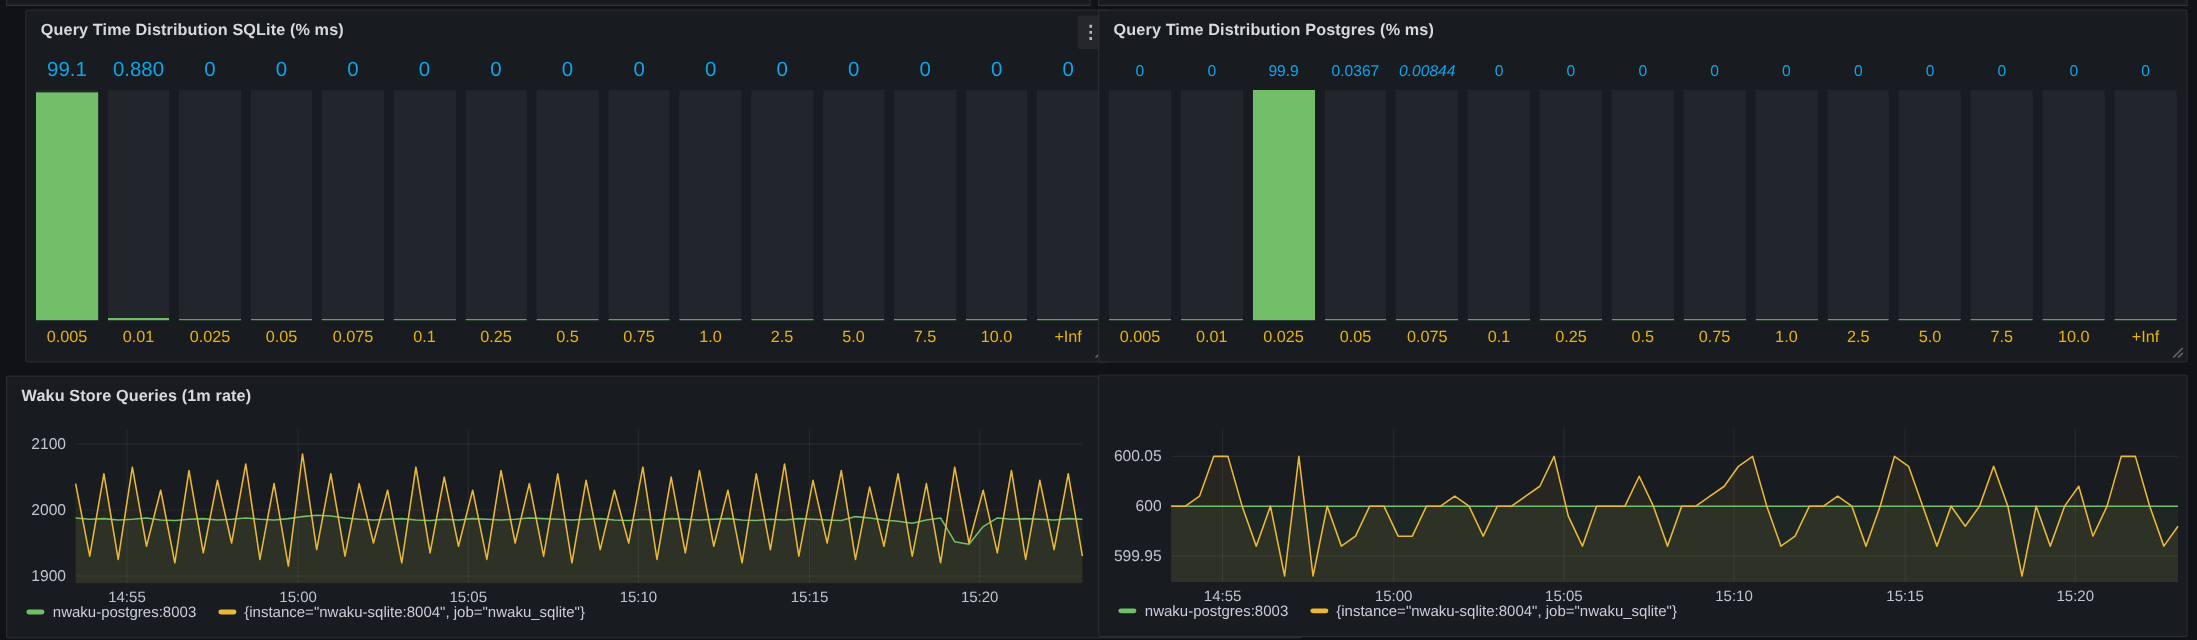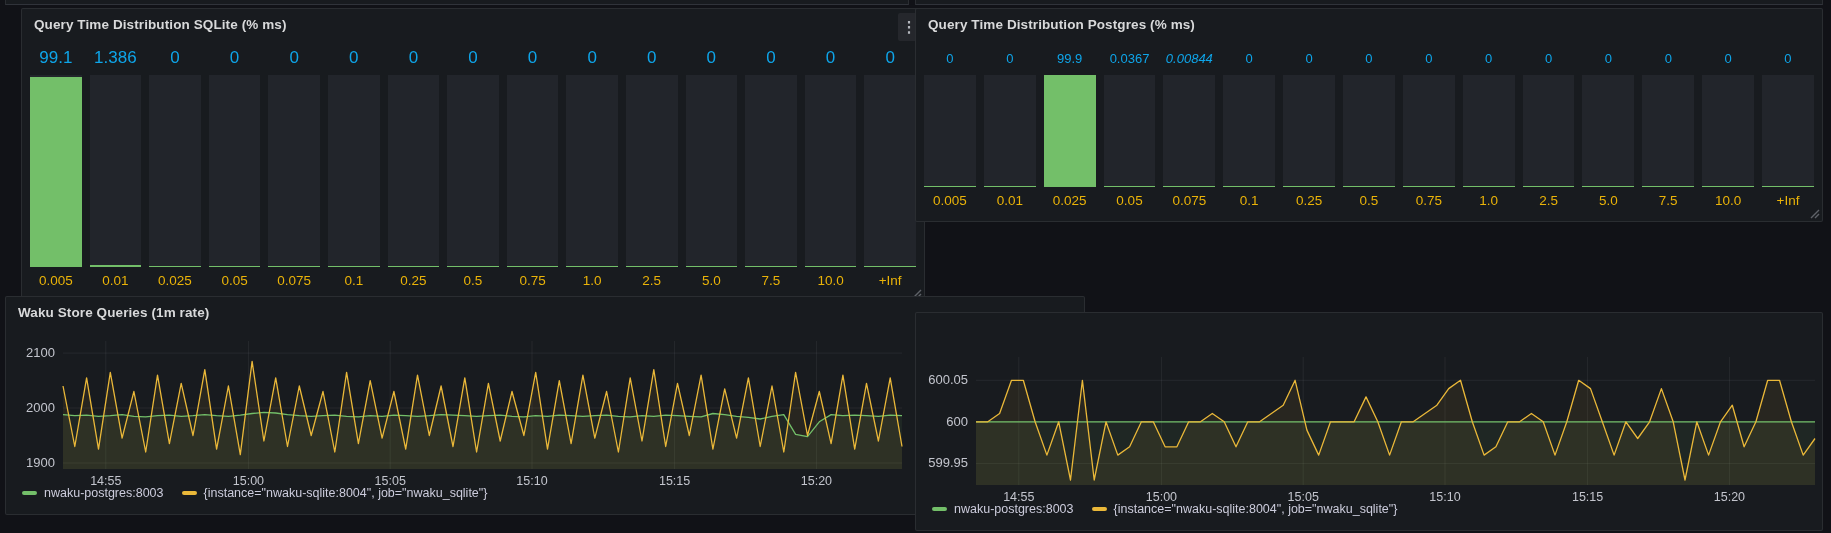--- a/index.html
+++ b/index.html
@@ -49,21 +49,21 @@
   </div>
   <div class="bar-gauge">
       <div class="bg-col">
         <div class="bg-val" style="font-size: 17px;">99.1</div>
         <div class="bg-track">
           <div class="bg-fill" style="height: 99.1%; background: rgb(115, 191, 105);"></div>
         </div>
         <div class="bg-cat">0.005</div>
       </div>
       <div class="bg-col">
-        <div class="bg-val" style="font-size: 17px;">1.386</div>
+        <div class="bg-val" style="font-size: 17px;">0.880</div>
         <div class="bg-track">
           <div class="bg-fill" style="height: 0.88%; background: rgb(115, 191, 105);"></div>
         </div>
         <div class="bg-cat">0.01</div>
       </div>
       <div class="bg-col">
         <div class="bg-val" style="font-size: 17px;">0</div>
         <div class="bg-track">
           <div class="bg-fill" style="height: 0%; background: rgb(115, 191, 105);"></div>
         </div>
@@ -152,21 +152,21 @@
           <div class="bg-fill" style="height: 0%; background: rgb(115, 191, 105);"></div>
         </div>
         <div class="bg-cat">+Inf</div>
       </div>
     </div>
   <svg class="resize" width="10" height="10">
     <path d="M9 1L1 9M9 5L5 9" stroke="#5f6268" stroke-width="1.4" fill="none"></path>
   </svg>
 </div>
 
-<div class="panel" style="left:915px;top:8px;width:908px;height:214px">
+<div class="panel" style="left:915px;top:8px;width:908px;height:294px">
   <div class="panel-header">
     <span class="panel-title">Query Time Distribution Postgres (% ms)</span>
   </div>
   <div class="bar-gauge">
       <div class="bg-col">
         <div class="bg-val" style="font-size: 13px;">0</div>
         <div class="bg-track">
           <div class="bg-fill" style="height: 0%; background: rgb(115, 191, 105);"></div>
         </div>
         <div class="bg-cat">0.005</div>
@@ -268,21 +268,21 @@
           <div class="bg-fill" style="height: 0%; background: rgb(115, 191, 105);"></div>
         </div>
         <div class="bg-cat">+Inf</div>
       </div>
     </div>
   <svg class="resize" width="10" height="10">
     <path d="M9 1L1 9M9 5L5 9" stroke="#5f6268" stroke-width="1.4" fill="none"></path>
   </svg>
 </div>
 
-<div class="panel" style="left:5px;top:296px;width:1080px;height:219px">
+<div class="panel" style="left:5px;top:313px;width:1080px;height:219px">
   <div class="panel-header">
     <span class="panel-title">Waku Store Queries (1m rate)</span>
   </div>
   <div class="ts-chart">
       <svg width="902" height="217">
         <line x1="57" x2="896" y1="56.1" y2="56.1" class="grid"></line>
         <text x="49" y="60.1" class="ytick">2100</text>
         <line x1="57" x2="896" y1="111.0" y2="111.0" class="grid"></line>
         <text x="49" y="115.0" class="ytick">2000</text>
         <line x1="57" x2="896" y1="166.0" y2="166.0" class="grid"></line>

